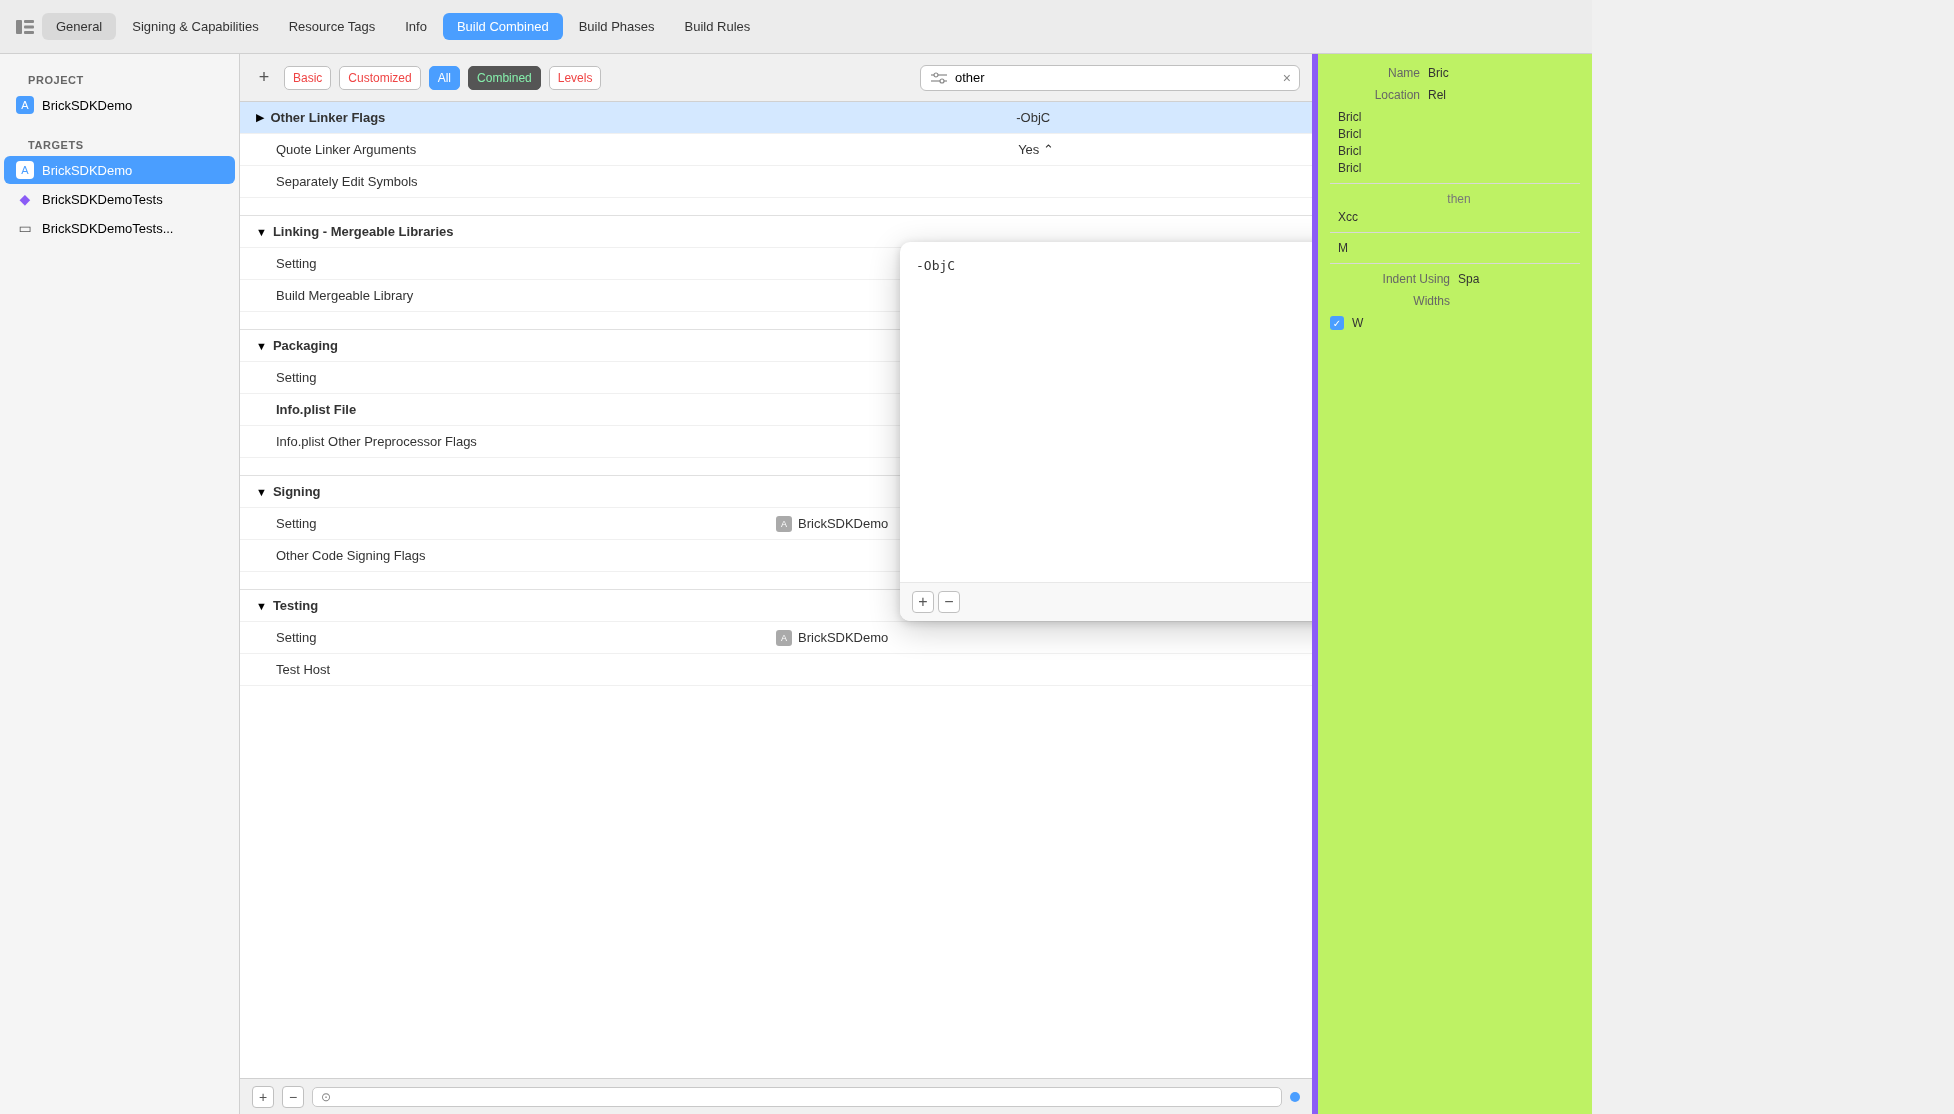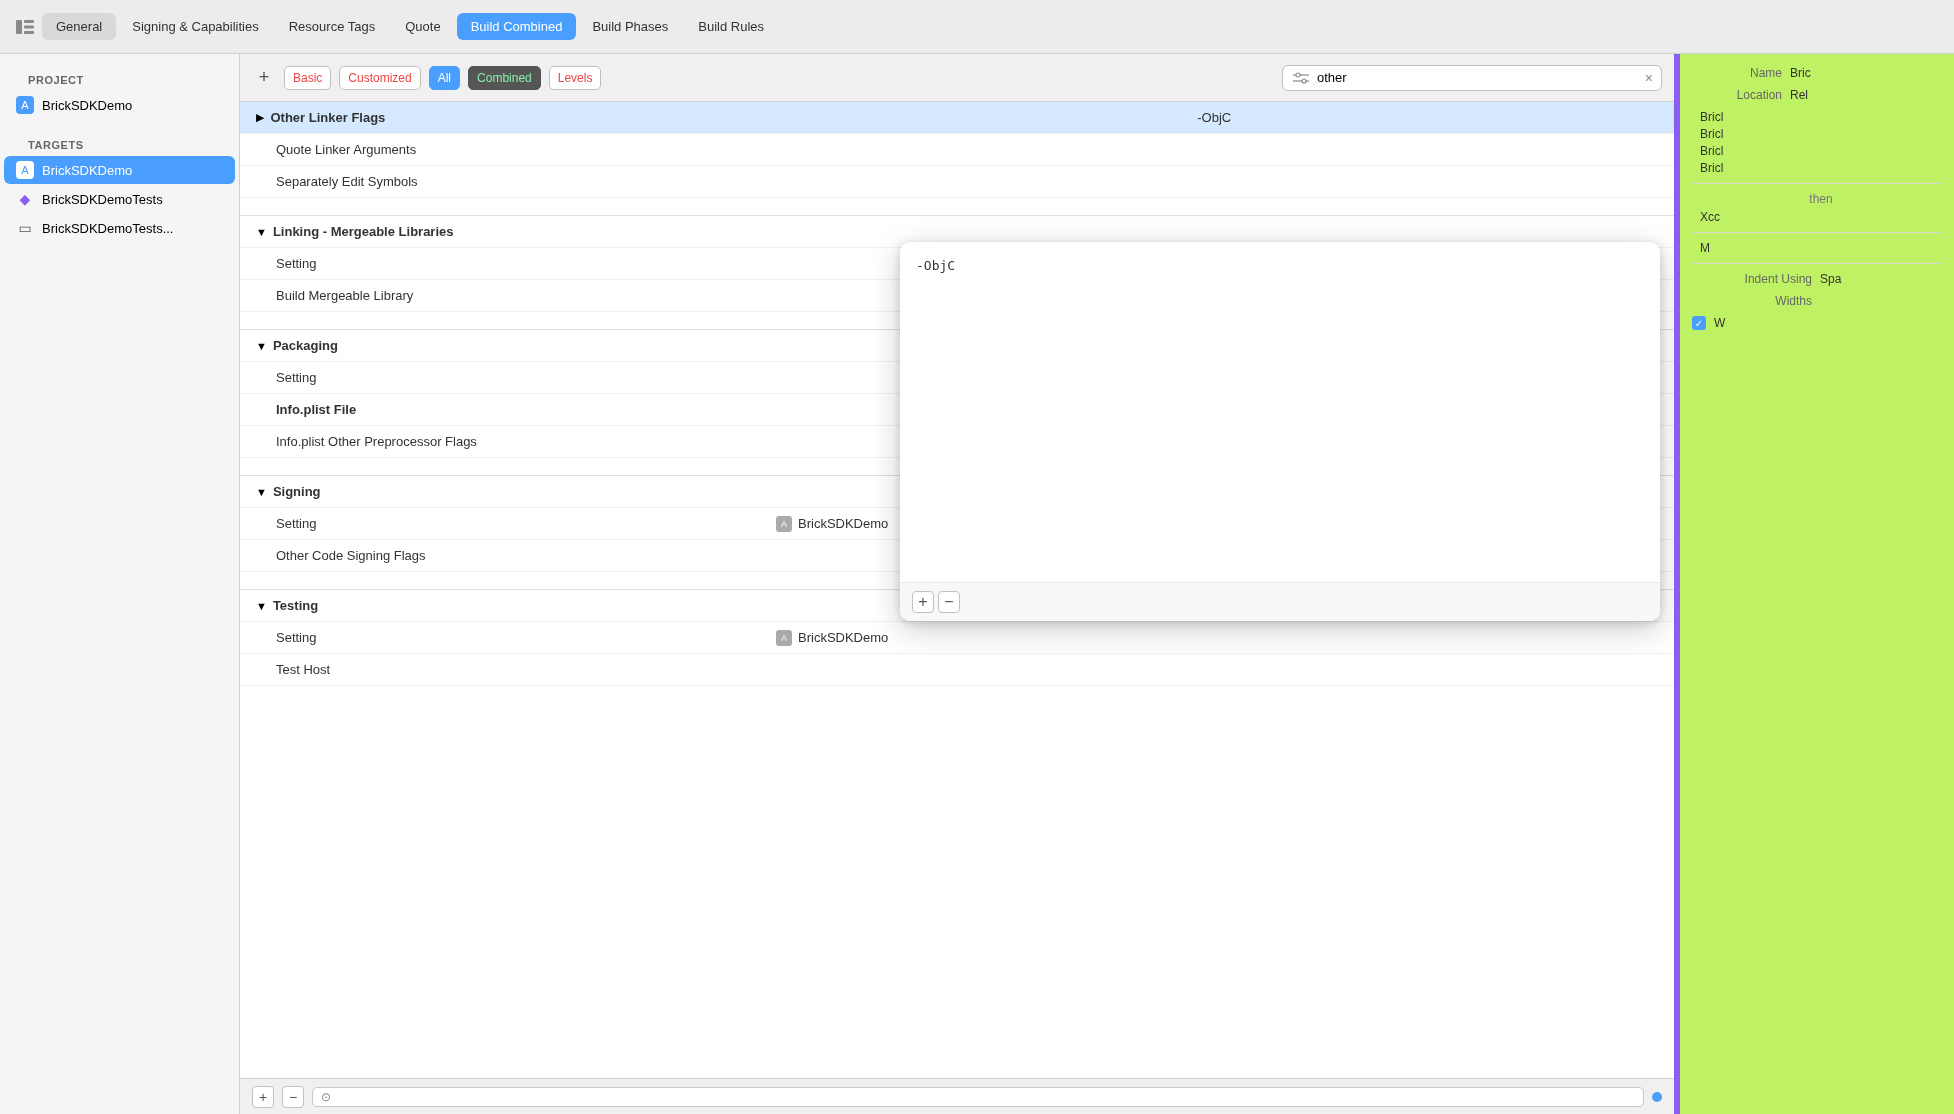--- a/index.html
+++ b/index.html
@@ -1,17 +1,17 @@
 <!DOCTYPE html>
 <html><head>
   <meta charset="utf-8">
   <style>
     * { box-sizing: border-box; margin: 0; padding: 0; }
     body { font-family: -apple-system, BlinkMacSystemFont, "SF Pro Text", "Helvetica Neue", sans-serif; font-size: 13px; background: #f0f0f0; overflow: hidden; }
-    .app-container { display: flex; flex-direction: column; width: 1954px; height: 1114px; background: #f0f0f0; }
+    .app-container { display: flex; flex-direction: column; width: 1592px; height: 1114px; background: #f0f0f0; }
 
     
     .tab-bar { display: flex; align-items: center; height: 54px; background: #ececec; border-bottom: 1px solid #d0d0d0; padding: 0 10px; gap: 2px; }
     .tab-item { padding: 6px 14px; border-radius: 6px; font-size: 13px; color: #333; cursor: pointer; white-space: nowrap; }
     .tab-item.active { background: #4a9eff; color: white; }
     .tab-item.selected-style { background: rgba(0,0,0,0.08); }
 
     
     .main-layout { display: flex; flex: 1; overflow: hidden; }
 
@@ -89,21 +89,21 @@
         <rect x="0" y="0" width="6" height="14" rx="1" fill="#888"></rect>
         <rect x="8" y="0" width="10" height="3" rx="1" fill="#888"></rect>
         <rect x="8" y="5.5" width="10" height="3" rx="1" fill="#888"></rect>
         <rect x="8" y="11" width="10" height="3" rx="1" fill="#888"></rect>
       </svg>
     </button>
 
     <div class="tab-item selected-style">General</div>
     <div class="tab-item">Signing &amp; Capabilities</div>
     <div class="tab-item">Resource Tags</div>
-    <div class="tab-item">Quote</div>
+    <div class="tab-item">Info</div>
     <div class="tab-item active">Build Combined</div>
     <div class="tab-item">Build Phases</div>
     <div class="tab-item">Build Rules</div>
   </div>
 
   <div class="main-layout">
 
     <div class="sidebar">
       <div class="sidebar-section-label">PROJECT</div>
       <div class="sidebar-item">
@@ -154,20 +154,21 @@
 
       <div class="settings-content" style="position: relative;">
 
         <div class="section-row highlighted" style="background:#d4e8ff; padding-left:16px;">
           <span style="margin-right:6px; font-size:11px;">▶</span>
           <span class="row-label bold">Other Linker Flags</span>
           <span class="row-value">-ObjC</span>
         </div>
         <div class="section-row">
           <span class="row-label">Quote Linker Arguments</span>
+          <span class="row-value">Yes ⌃</span>
         </div>
         <div class="section-row">
           <span class="row-label">Separately Edit Symbols</span>
           <span class="row-value"></span>
         </div>
 
         <div class="row-separator"></div>
 
         <div class="section-row" style="padding-left:16px;">
           <span style="margin-right:6px; font-size:11px;">▼</span>

